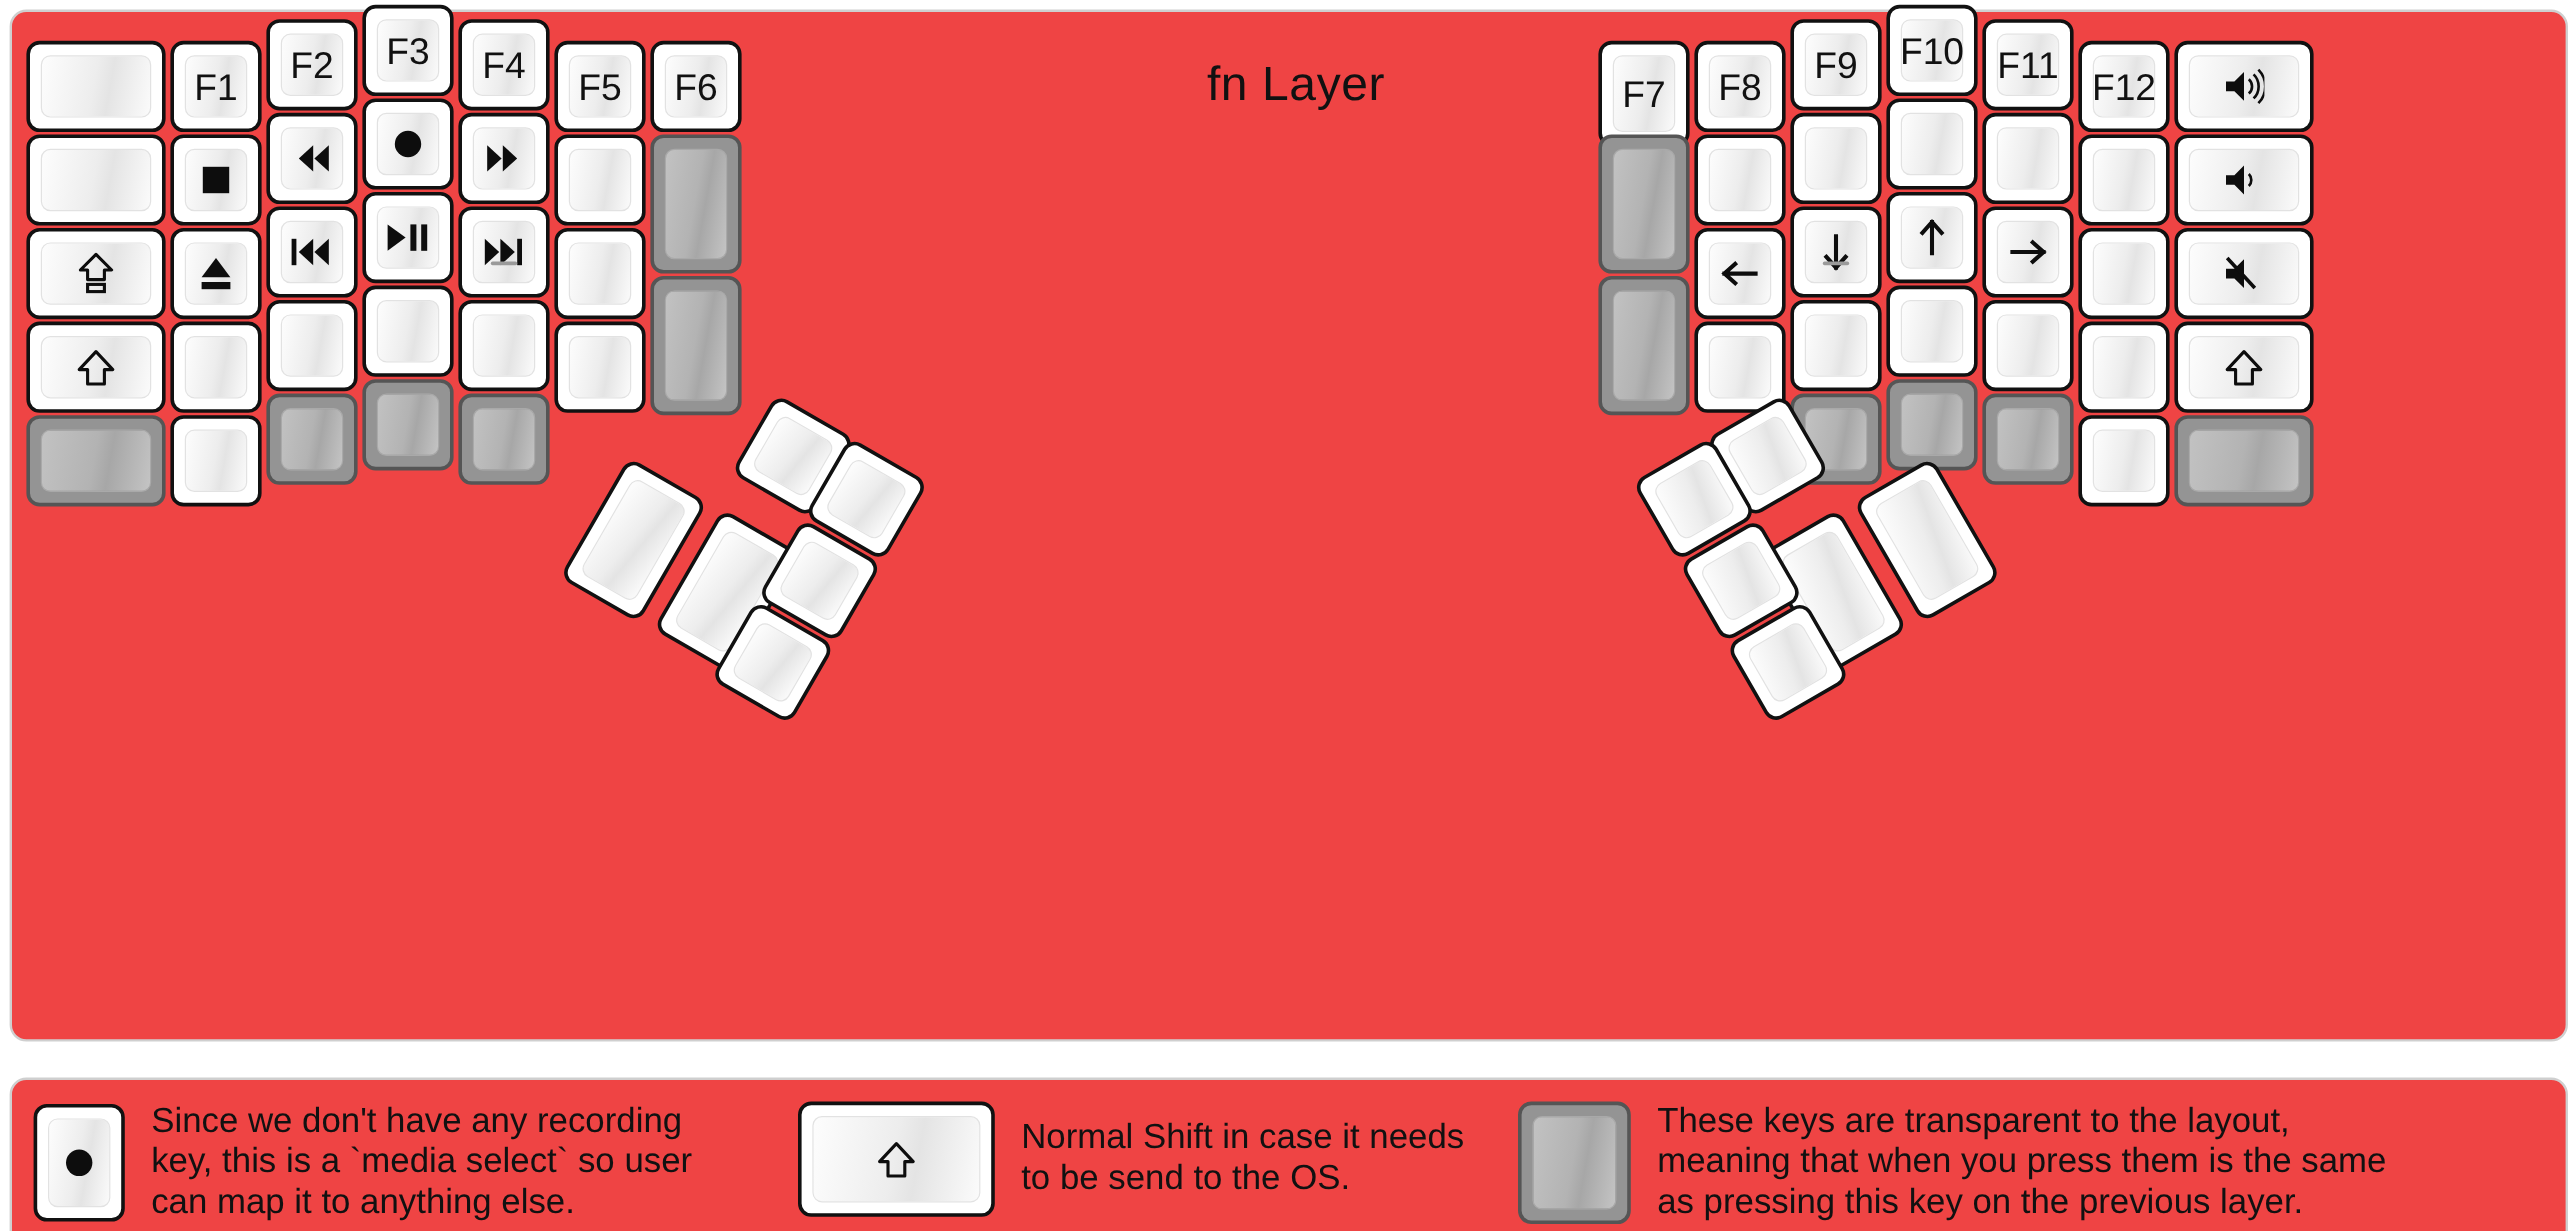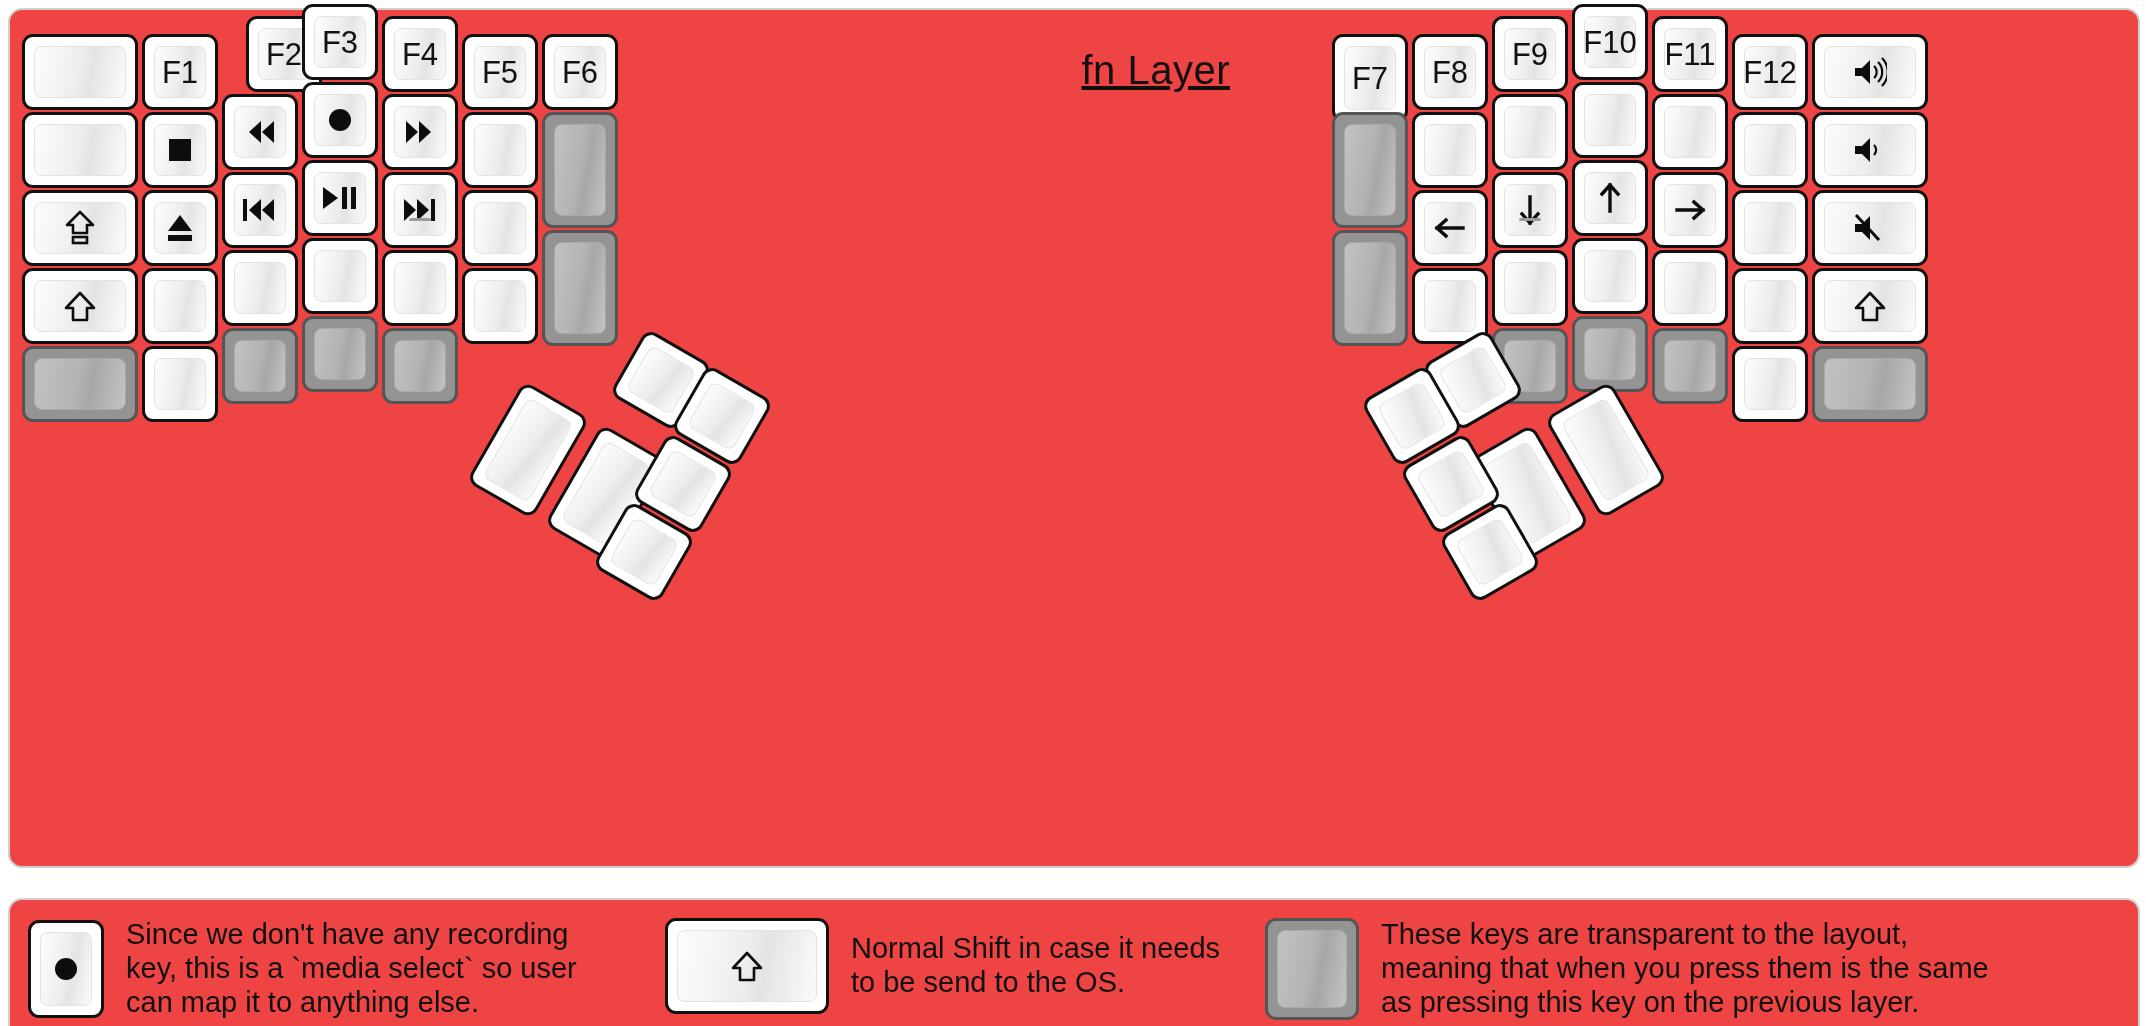--- a/index.html
+++ b/index.html
@@ -4,22 +4,22 @@
 <style>
   html,body{margin:0;padding:0;background:#ffffff;}
   body{width:2146px;height:1026px;font-family:"Liberation Sans",sans-serif;position:relative;overflow:hidden;}
 
   
   .panel{position:absolute;background:#ef4444;border:2px solid #cfcfcf;border-radius:14px;}
   #board-panel{left:8px;top:8px;width:2128px;height:856px;}
   #legend-panel{left:8px;top:874px;width:2128px;height:142px;margin-top:24px;}
 
   
-  #title{position:absolute;left:930px;top:48px;width:300px;text-align:right;
-         font-size:40px;color:#111;letter-spacing:.5px;text-decoration:underline;}
+  #title{position:absolute;left:930px;top:48px;width:300px;text-align:center;
+         font-size:40px;color:#111;letter-spacing:.5px;}
 
   
   .key{position:absolute;box-sizing:border-box;border:3px solid #111;
        border-radius:11px;background:#ffffff;}
   .key .top{position:absolute;left:9px;right:9px;top:9px;bottom:9px;
             border-radius:8px;border:1px solid #e2e2e2;
             background:linear-gradient(100deg,#fdfdfd 0%,#ededed 48%,#e4e4e4 62%,#fbfbfb 100%);
             display:flex;align-items:center;justify-content:center;}
   .key .lbl{font-size:31px;color:#111;line-height:1;user-select:none;}
   .key svg{display:block;}
@@ -96,21 +96,21 @@
           </svg>
         </span>
       </div>
     </div>
     <div class="key" style="left: 132px; top: 258px; width: 76px; height: 76px;">
       <div class="top"></div>
     </div>
     <div class="key" style="left: 132px; top: 336px; width: 76px; height: 76px;">
       <div class="top"></div>
     </div>
-    <div class="key" style="left: 212px; top: 6px; width: 76px; height: 76px; margin-left: 24px;">
+    <div class="key" style="left: 212px; top: 6px; width: 76px; height: 76px;">
       <div class="top">
         <span class="lbl">F2</span>
       </div>
     </div>
     <div class="key" style="left: 212px; top: 84px; width: 76px; height: 76px;">
       <div class="top">
         <span>
           <svg width="38" height="28" viewBox="0 0 38 28" fill="#0d0d0d">
             <path d="M20 3 L20 25 L8 14 Z"></path>
             <path d="M33 3 L33 25 L21 14 Z"></path>

